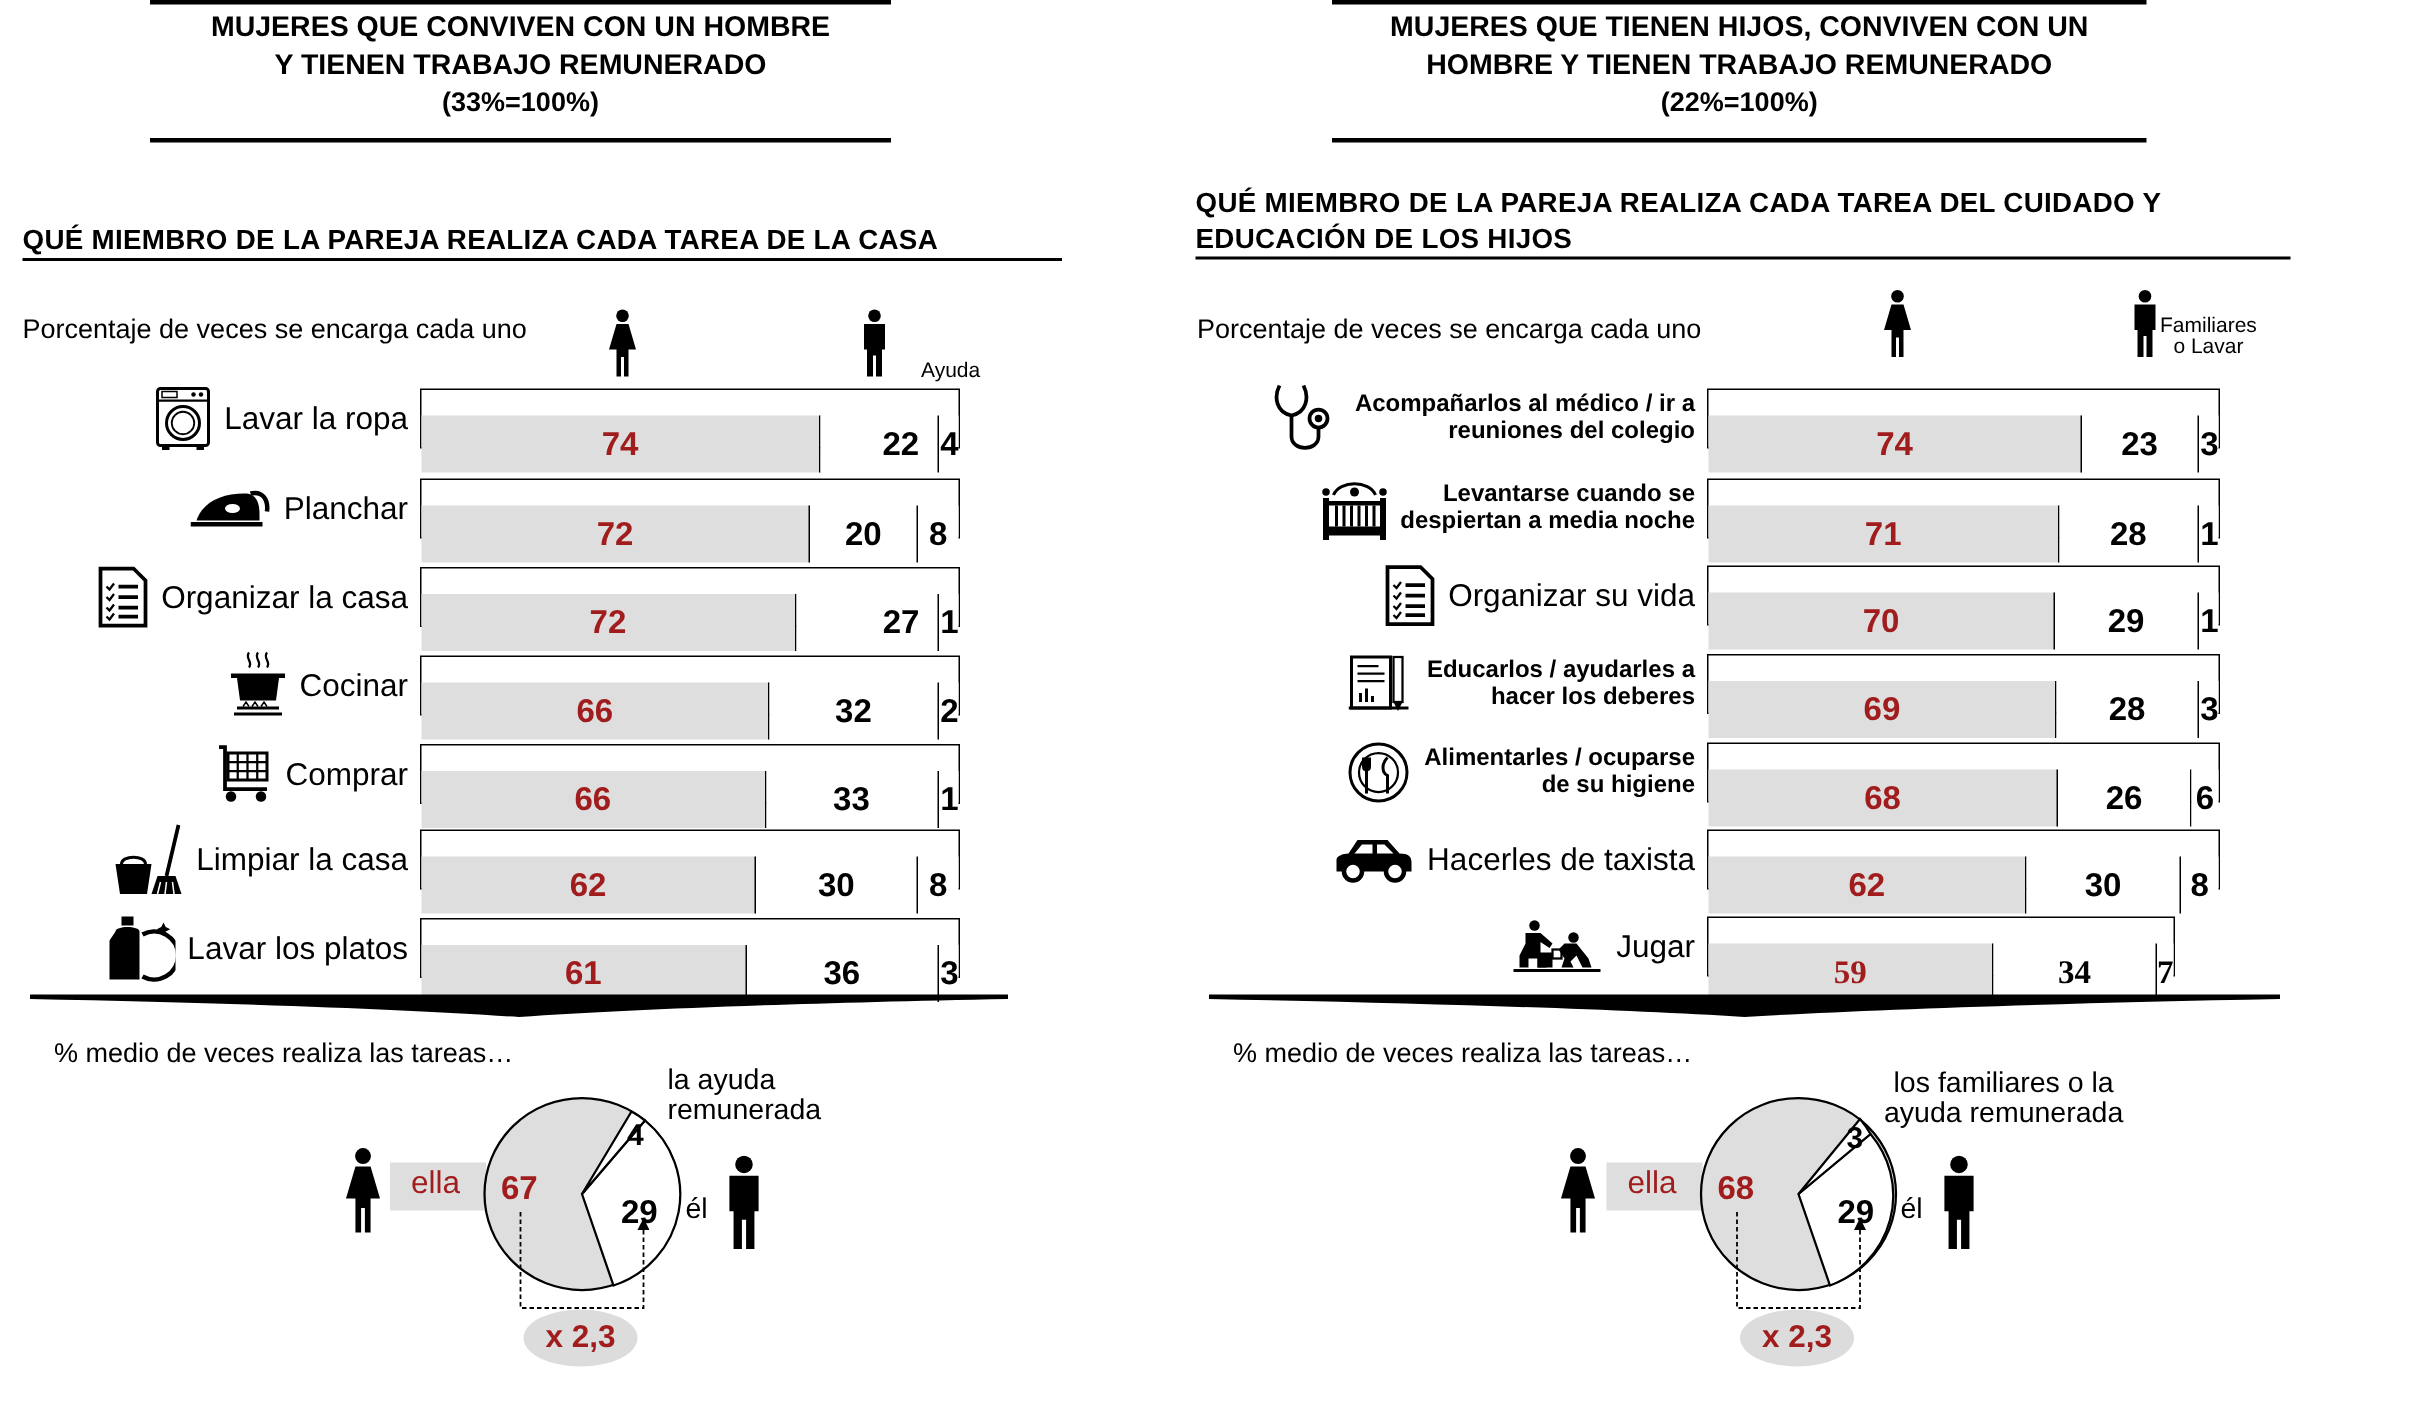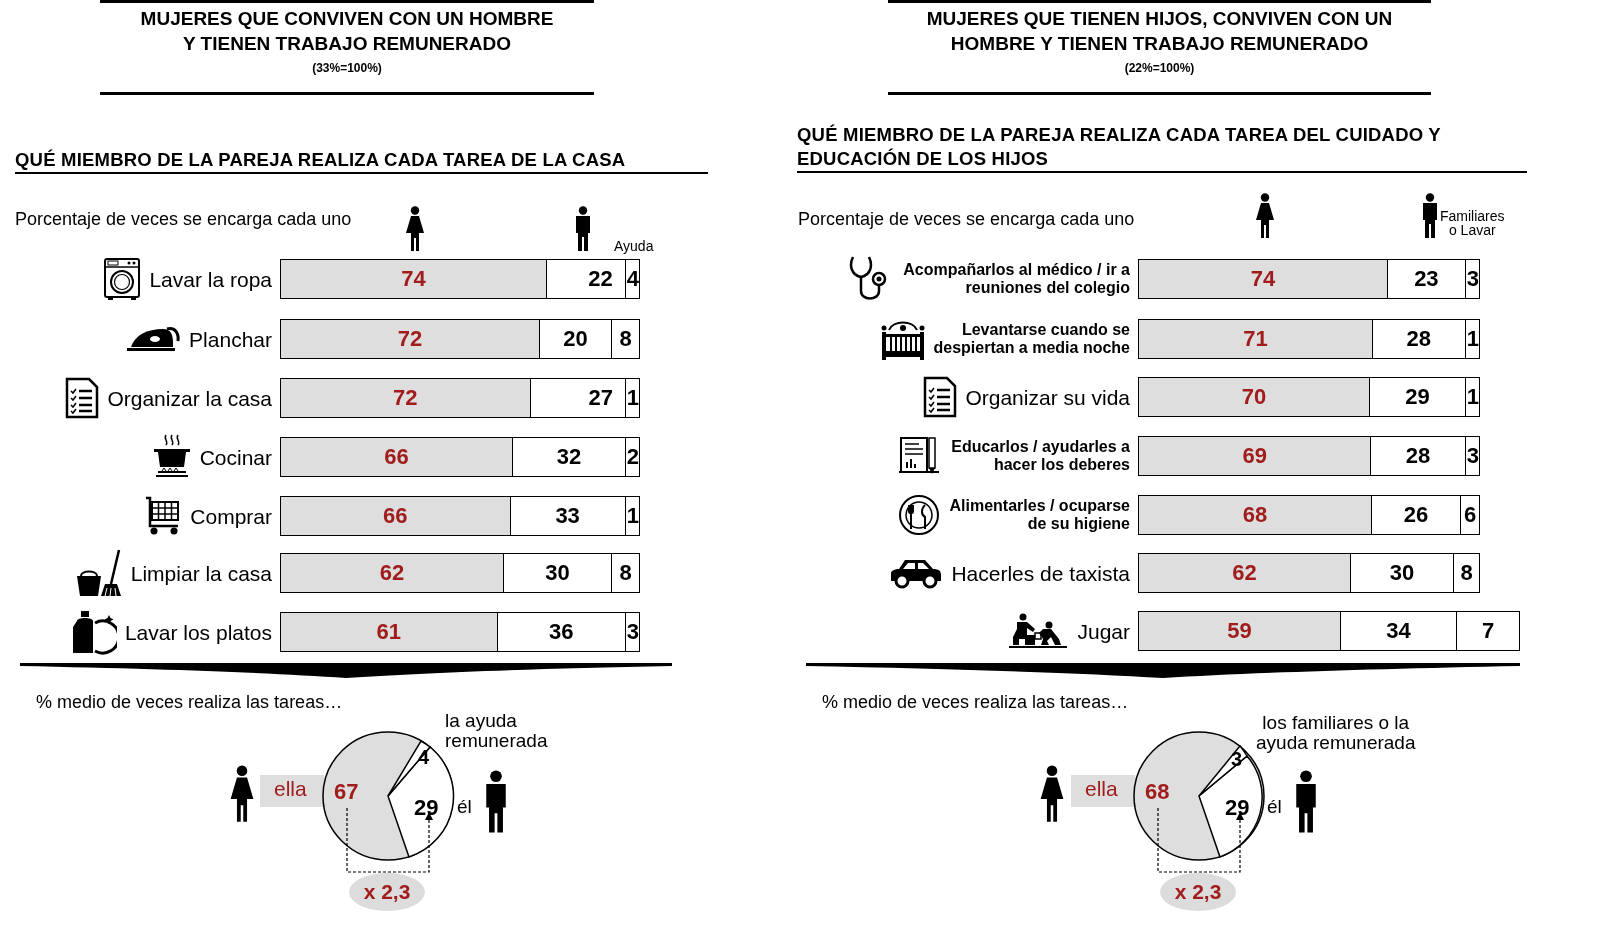--- a/index.html
+++ b/index.html
@@ -5,36 +5,36 @@
   * { box-sizing: border-box; margin: 0; padding: 0; }
   body {
     width: 1607px; height: 942px; background: #ffffff; position: relative;
     font-family: "Liberation Sans", sans-serif; color: #000; overflow: hidden;
   }
   .abs { position: absolute; }
   .top-title {
     text-align: center; font-weight: bold; font-size: 19px; line-height: 25px;
     border-top: 3px solid #000; border-bottom: 3px solid #000; padding-top: 6px; padding-bottom: 6px;
   }
-  .top-title .pct { font-size: 12px; }
+  .top-title .pct { font-size: 18px; }
   .section-title {
     font-weight: bold; font-size: 18.5px; line-height: 24px; border-bottom: 2px solid #000;
     padding-bottom: 0; letter-spacing: 0.2px;
   }
   .subtitle { font-size: 18px; margin-top: 32px; }
   .row { position: absolute; height: 40px; }
   .label {
     position: absolute; right: 100%; margin-right: 8px; top: 0; height: 40px;
     display: flex; align-items: center; gap: 8px;
     font-size: 21px; white-space: nowrap; text-align: right; line-height: 19px;
   }
   .label.two { font-size: 16px; line-height: 18px; font-weight: bold; }
   .bar { position: absolute; left: 0; top: 0; height: 40px; display: flex; border: 1.5px solid #000; }
   .seg { height: 100%; display: flex; align-items: center; justify-content: center;
-         font-weight: bold; font-size: 22px; overflow: visible; white-space: nowrap; }
+         font-weight: bold; font-size: 22px; overflow: visible; white-space: nowrap; margin-top: 17px; }
   .seg.ella { background: #dedede; color: #a11d1d; border-right: 1.5px solid #000; }
   .seg.el { background: #fff; border-right: 1.5px solid #000; }
   .seg.ayuda { background: #fff; justify-content: flex-start; padding-left: 1px; }
   .icon svg { display: block; }
   .person svg { display: block; }
   .summary-text { font-size: 18px; }
   .ella-box { background: #dedede; color: #a11d1d; font-size: 21px; padding: 2px 14px; }
   .pie-label { font-size: 19px; line-height: 20px; }
   .mult { background: #dcdcdc; border-radius: 50%; color: #a11d1d; font-weight: bold; font-size: 21px;
           width: 76px; height: 38px; display: flex; align-items: center; justify-content: center; text-align: right; }
@@ -456,21 +456,21 @@
               <path d="M10 9 H20 L28 16 L26 19 L20 15 V26 H24 V32 H18 V26 L12 26 V32 H6 V24 L10 16 Z" fill="#000"></path>
               <rect x="18" y="22" width="10" height="10" fill="#000"></rect>
               <circle cx="42" cy="12" r="3.5"></circle>
               <path d="M36 16 L44 16 L52 26 L54 32 H48 L44 24 L40 28 L42 32 H34 L36 26 L32 20 Z" fill="#000"></path>
               <rect x="28" y="20" width="6" height="6" fill="none" stroke="#000" stroke-width="1.5"></rect>
               <rect x="2" y="33" width="58" height="2" fill="#000"></rect>
             </svg>
         </span>
         <span>Jugar</span>
       </div>
-      <div class="bar" style="width:382px;">
+      <div class="bar" style="width:312px;font-family:Liberation Serif, serif;">
         <div class="seg ella" style="width:202px;">59</div>
         <div class="seg el" style="width:116px;">34</div>
         <div class="seg ayuda" style="flex:1; justify-content:center; padding:0;">7</div>
       </div>
     </div>
   </div>
 
   <svg class="abs" style="left:806px; top:661px;" width="714" height="18" viewBox="0 0 714 18">
       <path d="M0 2 H714 L714 5 C560 8 440 12 357 17 C274 12 154 8 0 5 Z" fill="#000"></path>
     </svg>

